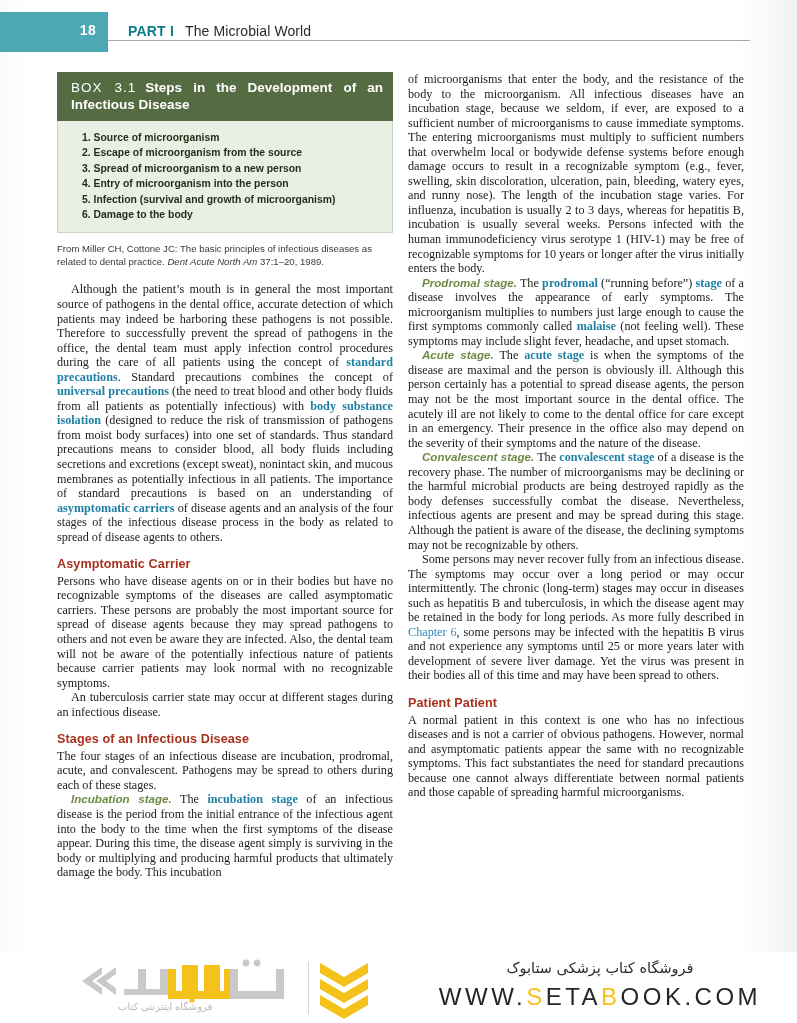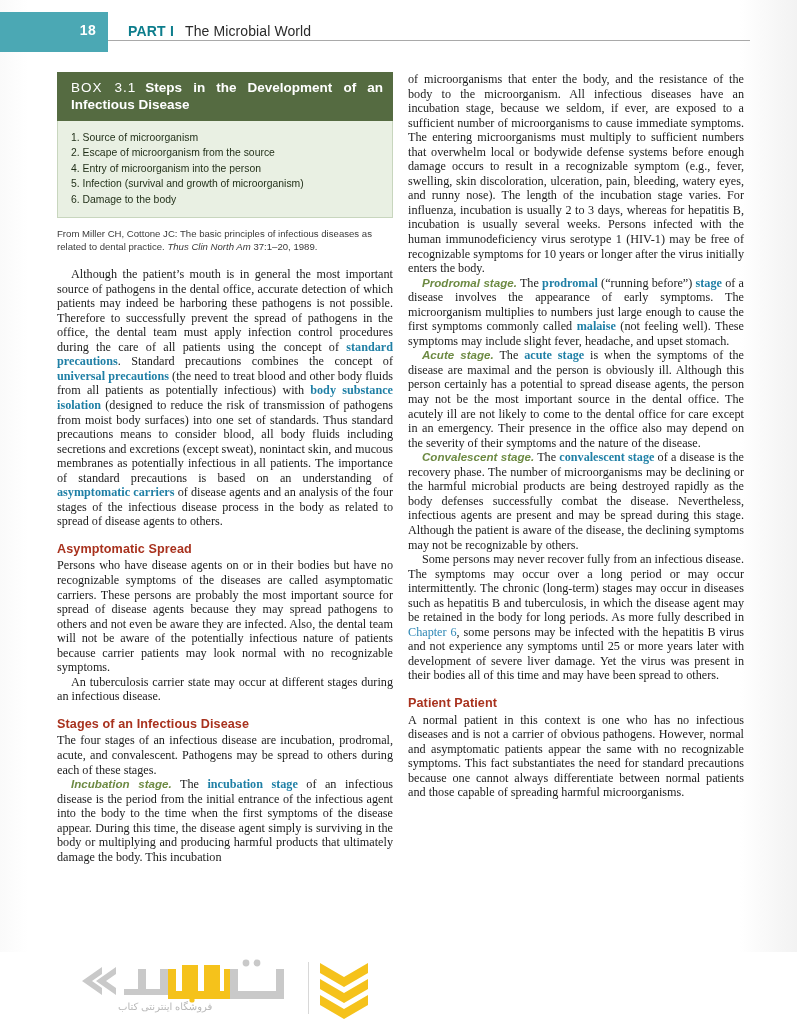--- a/index.html
+++ b/index.html
@@ -113,21 +113,22 @@
   }
   .box-head .box-title {
     font-size: 13.5px;
     font-weight: bold;
     margin-left: 9px;
   }
   .box-body {
     background: #e9f0e3;
     border: 1px solid #c8d6be;
     border-top: none;
-    padding: 9px 10px 10px 13px;
+    padding: 9px 10px 10px 24px;
+    font-weight: bold;
   }
   .box-body ol {
     margin: 0;
     padding: 0;
     list-style: none;
     font-family: "Liberation Sans", sans-serif;
     font-size: 10.4px;
     line-height: 15.4px;
     color: #1f2d16;
   }
@@ -245,32 +246,33 @@
   <div class="col col-left">
 
     <div class="box">
       <div class="box-head">
         <span class="box-label">BOX 3.1</span><span class="box-title">Steps in the Development of an Infectious Disease</span>
       </div>
       <div class="box-body">
         <ol>
           <li>1. Source of microorganism</li>
           <li>2. Escape of microorganism from the source</li>
+          <li>3. Spread of microorganism to a new person</li>
           <li>4. Entry of microorganism into the person</li>
           <li>5. Infection (survival and growth of microorganism)</li>
           <li>6. Damage to the body</li>
         </ol>
       </div>
     </div>
 
-    <p class="box-credit noindent"><span>From Miller CH, Cottone JC: The basic principles of infectious diseases as related to dental practice. </span><i>Thus Clin North Am</i><span> 37:1–20, 1989.</span></p>
+    <p class="box-credit noindent"><span>From Miller CH, Cottone JC: The basic principles of infectious diseases as related to dental practice. </span><i>Dent Acute North Am</i><span> 37:1–20, 1989.</span></p>
 
     <p><span>Although the patient’s mouth is in general the most important source of pathogens in the dental office, accurate detection of which patients may indeed be harboring these pathogens is not possible. Therefore to successfully prevent the spread of pathogens in the office, the dental team must apply infection control procedures during the care of all patients using the concept of </span><span class="term">standard precautions</span><span>. Standard precautions combines the concept of </span><span class="term">universal precautions</span><span> (the need to treat blood and other body fluids from all patients as potentially infectious) with </span><span class="term">body substance isolation</span><span> (designed to reduce the risk of transmission of pathogens from moist body surfaces) into one set of standards. Thus standard precautions means to consider blood, all body fluids including secretions and excretions (except sweat), nonintact skin, and mucous membranes as potentially infectious in all patients. The importance of standard precautions is based on an understanding of </span><span class="term">asymptomatic carriers</span><span> of disease agents and an analysis of the four stages of the infectious disease process in the body as related to spread of disease agents to others.</span></p>
 
-    <h2 class="sec">Asymptomatic Spread</h2>
+    <h2 class="sec">Asymptomatic Carrier</h2>
 
     <p class="noindent">Persons who have disease agents on or in their bodies but have no recognizable symptoms of the diseases are called asymptomatic carriers. These persons are probably the most important source for spread of disease agents because they may spread pathogens to others and not even be aware they are infected. Also, the dental team will not be aware of the potentially infectious nature of patients because carrier patients may look normal with no recognizable symptoms.</p>
 
     <p>An tuberculosis carrier state may occur at different stages during an infectious disease.</p>
 
     <h2 class="sec">Stages of an Infectious Disease</h2>
 
     <p class="noindent">The four stages of an infectious disease are incubation, prodromal, acute, and convalescent. Pathogens may be spread to others during each of these stages.</p>
 
     <p><span class="runin">Incubation stage.</span><span> The </span><span class="term">incubation stage</span><span> of an infectious disease is the period from the initial entrance of the infectious agent into the body to the time when the first symptoms of the disease appear. During this time, the disease agent simply is surviving in the body or multiplying and producing harmful products that ultimately damage the body. This incubation</span></p>
@@ -315,14 +317,18 @@
     </svg>
     <div class="logo-sub">فروشگاه اینترنتی کتاب</div>
     <div class="logo-divider"></div>
     <svg style="position:absolute;left:256px;top:4px;width:52px;height:58px" viewBox="0 0 52 58">
       <path d="M2 2 L26 16 L50 2 L50 12 L26 26 L2 12 Z" fill="#f5c21b"></path>
       <path d="M2 18 L26 32 L50 18 L50 28 L26 42 L2 28 Z" fill="#f5c21b"></path>
       <path d="M2 34 L26 48 L50 34 L50 44 L26 58 L2 44 Z" fill="#f5c21b"></path>
     </svg>
   </div>
 
+  <div class="footer-right">
+    <div class="footer-fa">فروشگاه کتاب پزشکی ستابوک</div>
+    <div class="footer-url"><span>WWW.</span><span class="hl">S</span><span>ETA</span><span class="hl">B</span><span>OOK.COM</span></div>
+  </div>
 
 </div>
 
 </body></html>

